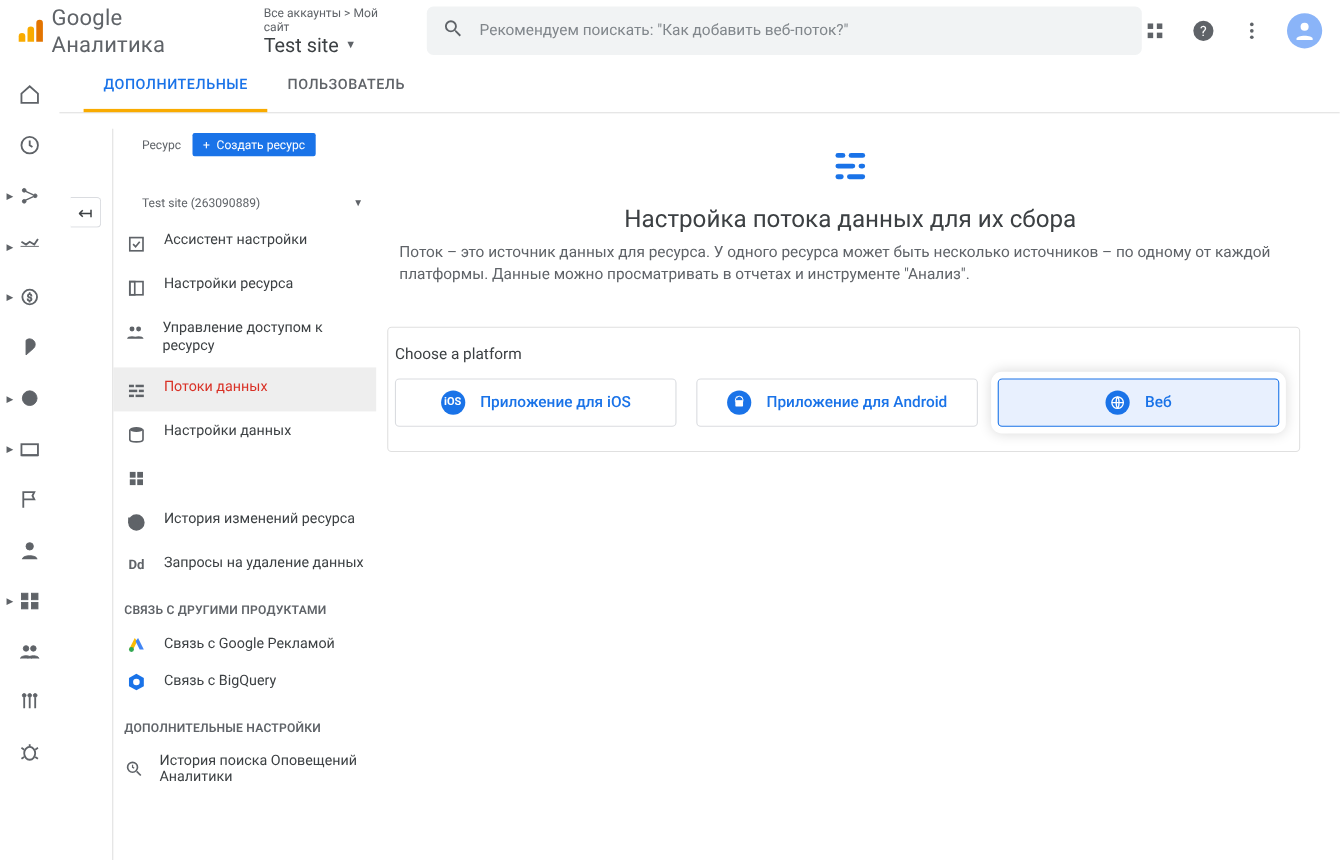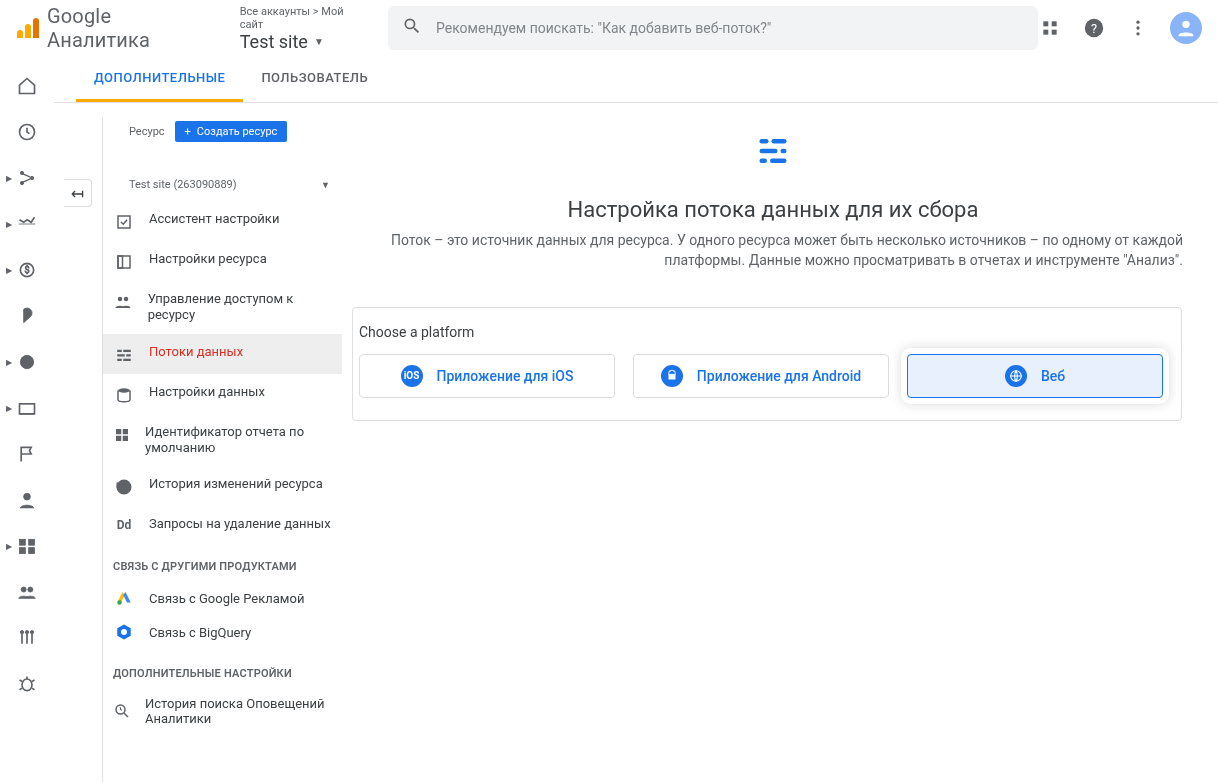--- a/index.html
+++ b/index.html
@@ -62,22 +62,22 @@
   .section-h { font-size: 11px; font-weight: 600; color: #5f6368; padding: 18px 10px 8px 10px; letter-spacing: .2px; }
 
   .link-item { display:flex; align-items:center; gap:14px; padding:8px 10px; cursor:pointer; }
   .link-item span.lbl{ font-size:13px; color:#3c4043; }
   .link-ico { width:22px;display:flex;justify-content:center; }
 
   
   .content { flex: 1; padding: 10px 10px 0 10px; display:flex; flex-direction:column; align-items:center; }
   .stream-ico { color:#1a73e8; margin-top:6px; }
   .stream-ico svg{ width:36px; height:36px; fill:currentColor;}
-  .heading { font-size: 22px; color: #3c4043; margin-top: 24px; text-align:center; }
-  .sub { font-size: 14px; color: #5f6368; text-align:right; max-width: 820px; margin-top: 8px; line-height: 1.45; }
+  .heading { font-size: 22px; color: #3c4043; margin-top: 14px; text-align:center; }
+  .sub { font-size: 14px; color: #5f6368; text-align:left; max-width: 820px; margin-top: 8px; line-height: 1.45; }
 
   .platform-card { margin-top: 36px; width: 100%; max-width: 830px; border: 1px solid #e0e0e0; border-radius: 4px; padding: 16px 18px 22px 6px; align-self: stretch; }
   .platform-label { font-size: 14px; color: #3c4043; margin-bottom: 14px; }
   .platform-row { display: flex; gap: 18px; }
   .pf-btn { flex: 1; height: 44px; border: 1px solid #dadce0; border-radius: 4px; display: flex; align-items:center; justify-content:center; gap: 14px; cursor:pointer; }
   .pf-btn .pf-ico { width:22px;height:22px;border-radius:50%; background:#1a73e8; color:#fff; display:flex;align-items:center;justify-content:center; font-size:10px; font-weight:bold; }
   .pf-btn .pf-lbl { font-size: 14px; color:#1a73e8; font-weight:500; }
   .pf-btn.highlight { background:#e8f0fe; border-color:#1a73e8; box-shadow: 0 0 0 6px #fff, 0 0 12px 6px rgba(0,0,0,.15); }
 
 </style>
@@ -314,21 +314,20 @@
           </div>
           <div class="menu-item">
             <span class="mi-icon">
                 <svg viewBox="0 0 24 24" fill="#5f6368">
                   <rect x="4" y="4" width="7" height="7"></rect>
                   <rect x="13" y="4" width="7" height="7"></rect>
                   <rect x="4" y="13" width="7" height="7"></rect>
                   <rect x="13" y="13" width="7" height="7"></rect>
                 </svg>
               </span>
-            <span class="mi-label">Идентификатор отчета по умолчанию</span>
           </div>
           <div class="menu-item">
             <span class="mi-icon">
                 <svg viewBox="0 0 24 24" fill="none" stroke="#5f6368" stroke-width="2">
                   <path d="M3 12a9 9 0 109-9 9 9 0 00-9 9zM12 7v5l3 2"></path>
                   <path d="M3 6v6h6"></path>
                 </svg>
               </span>
             <span class="mi-label">История изменений ресурса</span>
           </div>

